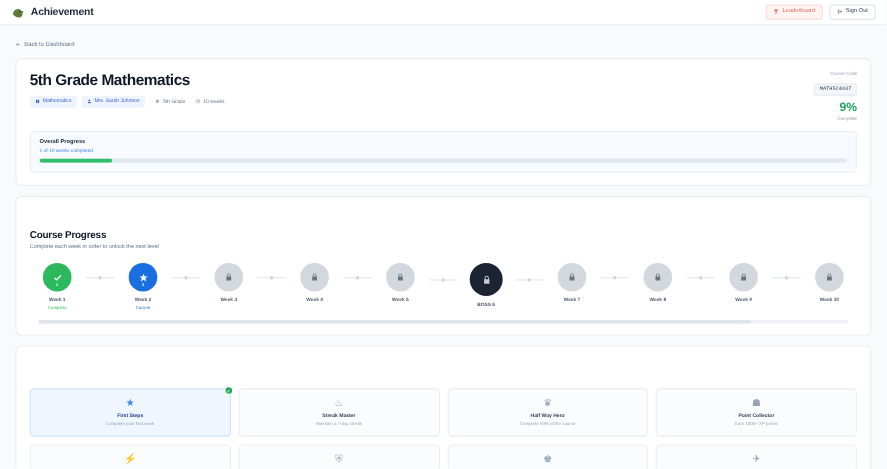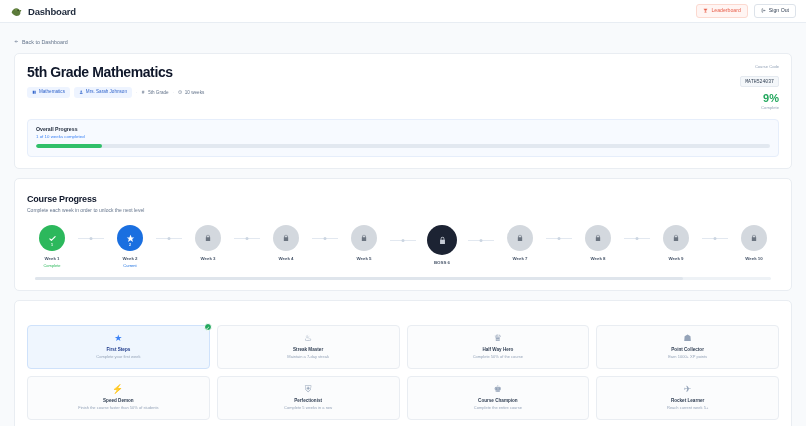--- a/index.html
+++ b/index.html
@@ -90,21 +90,21 @@
   }
   .progress-title { font-size: 5.2px; font-weight: bold; color: #1e293b; }
   .progress-sub { font-size: 4.4px; color: #3b82f6; margin-top: 2px; }
   .progress-track {
     margin-top: 5px; height: 4px; border-radius: 3px;
     background: #e2e8f0; overflow: hidden;
   }
   .progress-fill { height: 100%; border-radius: 3px; background: #31c06a; }
 
   
-  .section { padding: 15px 12px 10px 12px; }
+  .section { padding: 29px 12px 10px 12px; }
   .section-title { font-size: 9px; font-weight: bold; letter-spacing: -0.2px; color: #0f172a; }
   .section-sub { font-size: 5px; color: #64748b; margin-top: 3px; }
 
   .roadmap {
     margin-top: 12px;
     display: flex; align-items: flex-start;
     justify-content: space-between;
     padding: 0 4px;
   }
   .node { width: 42px; display: flex; flex-direction: column; align-items: center; }
@@ -170,21 +170,21 @@
 
 <div class="navbar">
   <div class="brand">
     <span class="ico brand-logo">
       <svg width="13" height="13" viewBox="0 0 24 24">
         <path d="M3 14c1-5 5-8 9-8 3 0 5 2 6 4 1-1 2-1 3 0-1 1-1 2-2 3 1 3-1 6-4 7-4 1-9-1-12-6z" fill="#5b7a3a"></path>
         <path d="M9 9c1-1 3-1 4 0-1 1-3 1-4 0z" fill="#87a855"></path>
         <circle cx="15" cy="10" r="1" fill="#1b2a12"></circle>
       </svg>
     </span>
-    <span class="brand-name">Dashboard</span>
+    <span class="brand-name">Achievement</span>
   </div>
   <div class="nav-actions">
     <button class="btn-leaderboard">
       <span class="ico">
         <svg width="5" height="5" viewBox="0 0 24 24" fill="#e8604c">
           <path d="M6 3h12v4a6 6 0 0 1-12 0V3zm-3 1h3v3a3 3 0 0 1-3-3V4zm15 0h3v0a3 3 0 0 1-3 3V4zM10 15h4v3h3v3H7v-3h3v-3z"></path>
         </svg>
       </span>
       <span>Leaderboard</span>
     </button>

